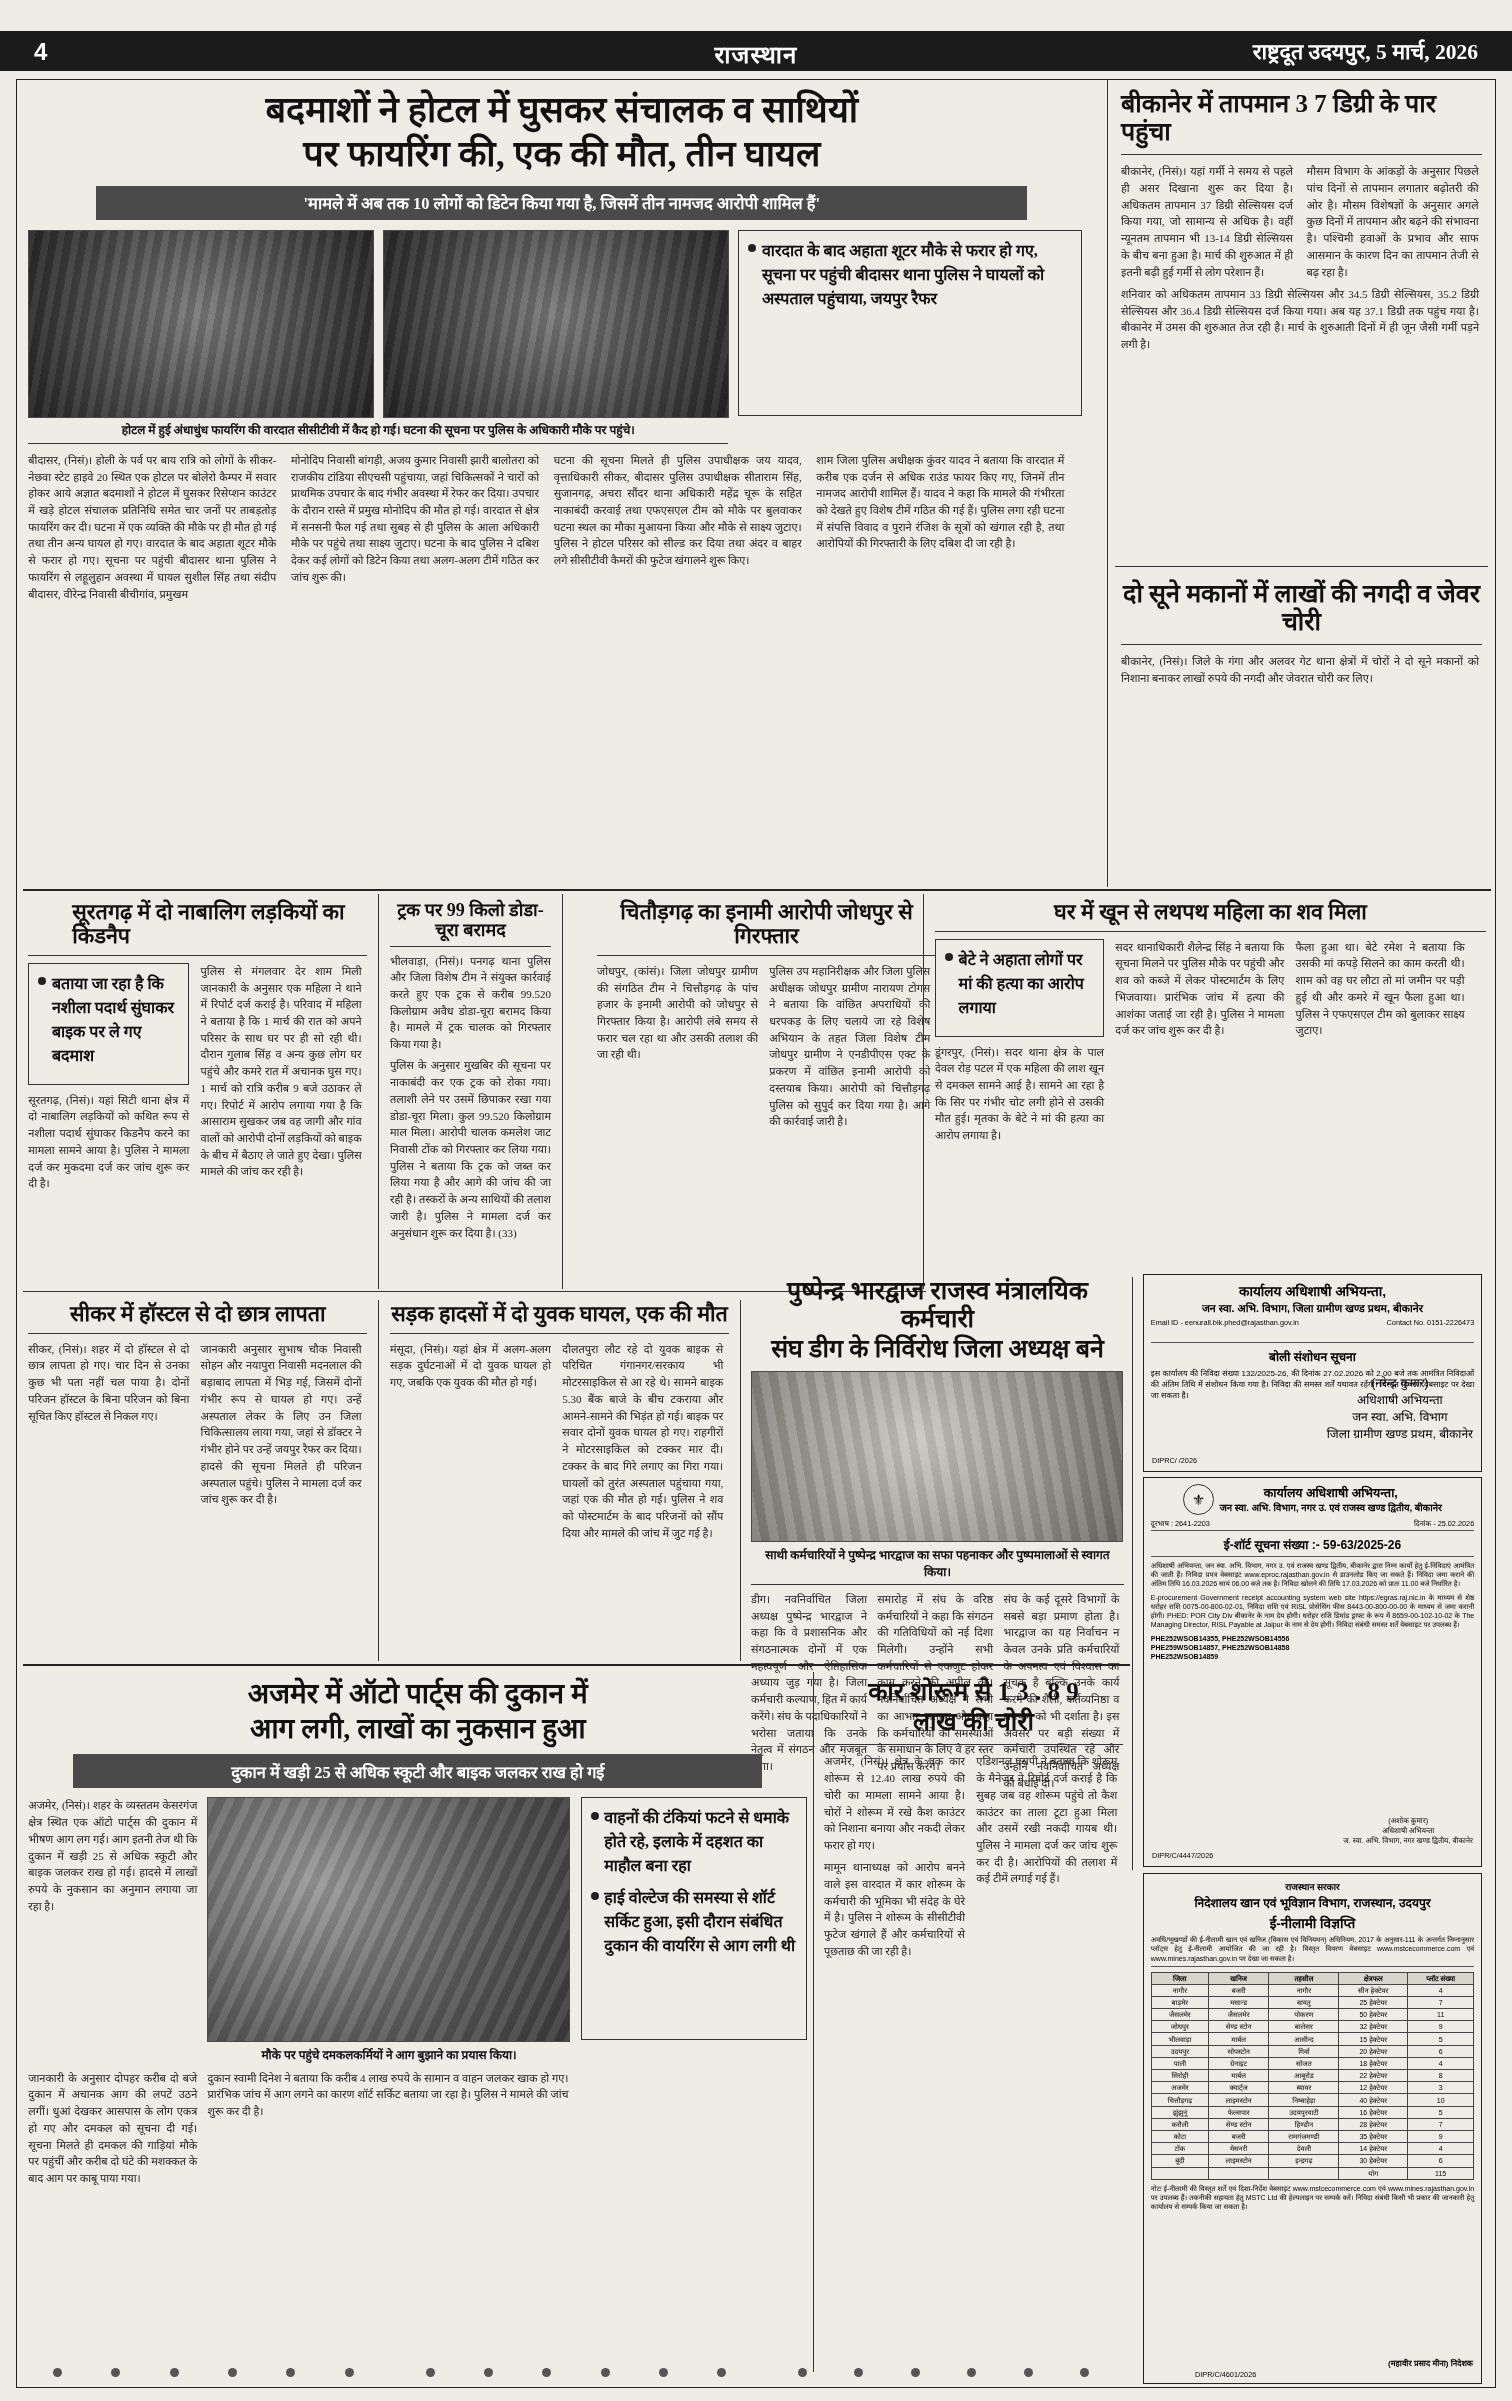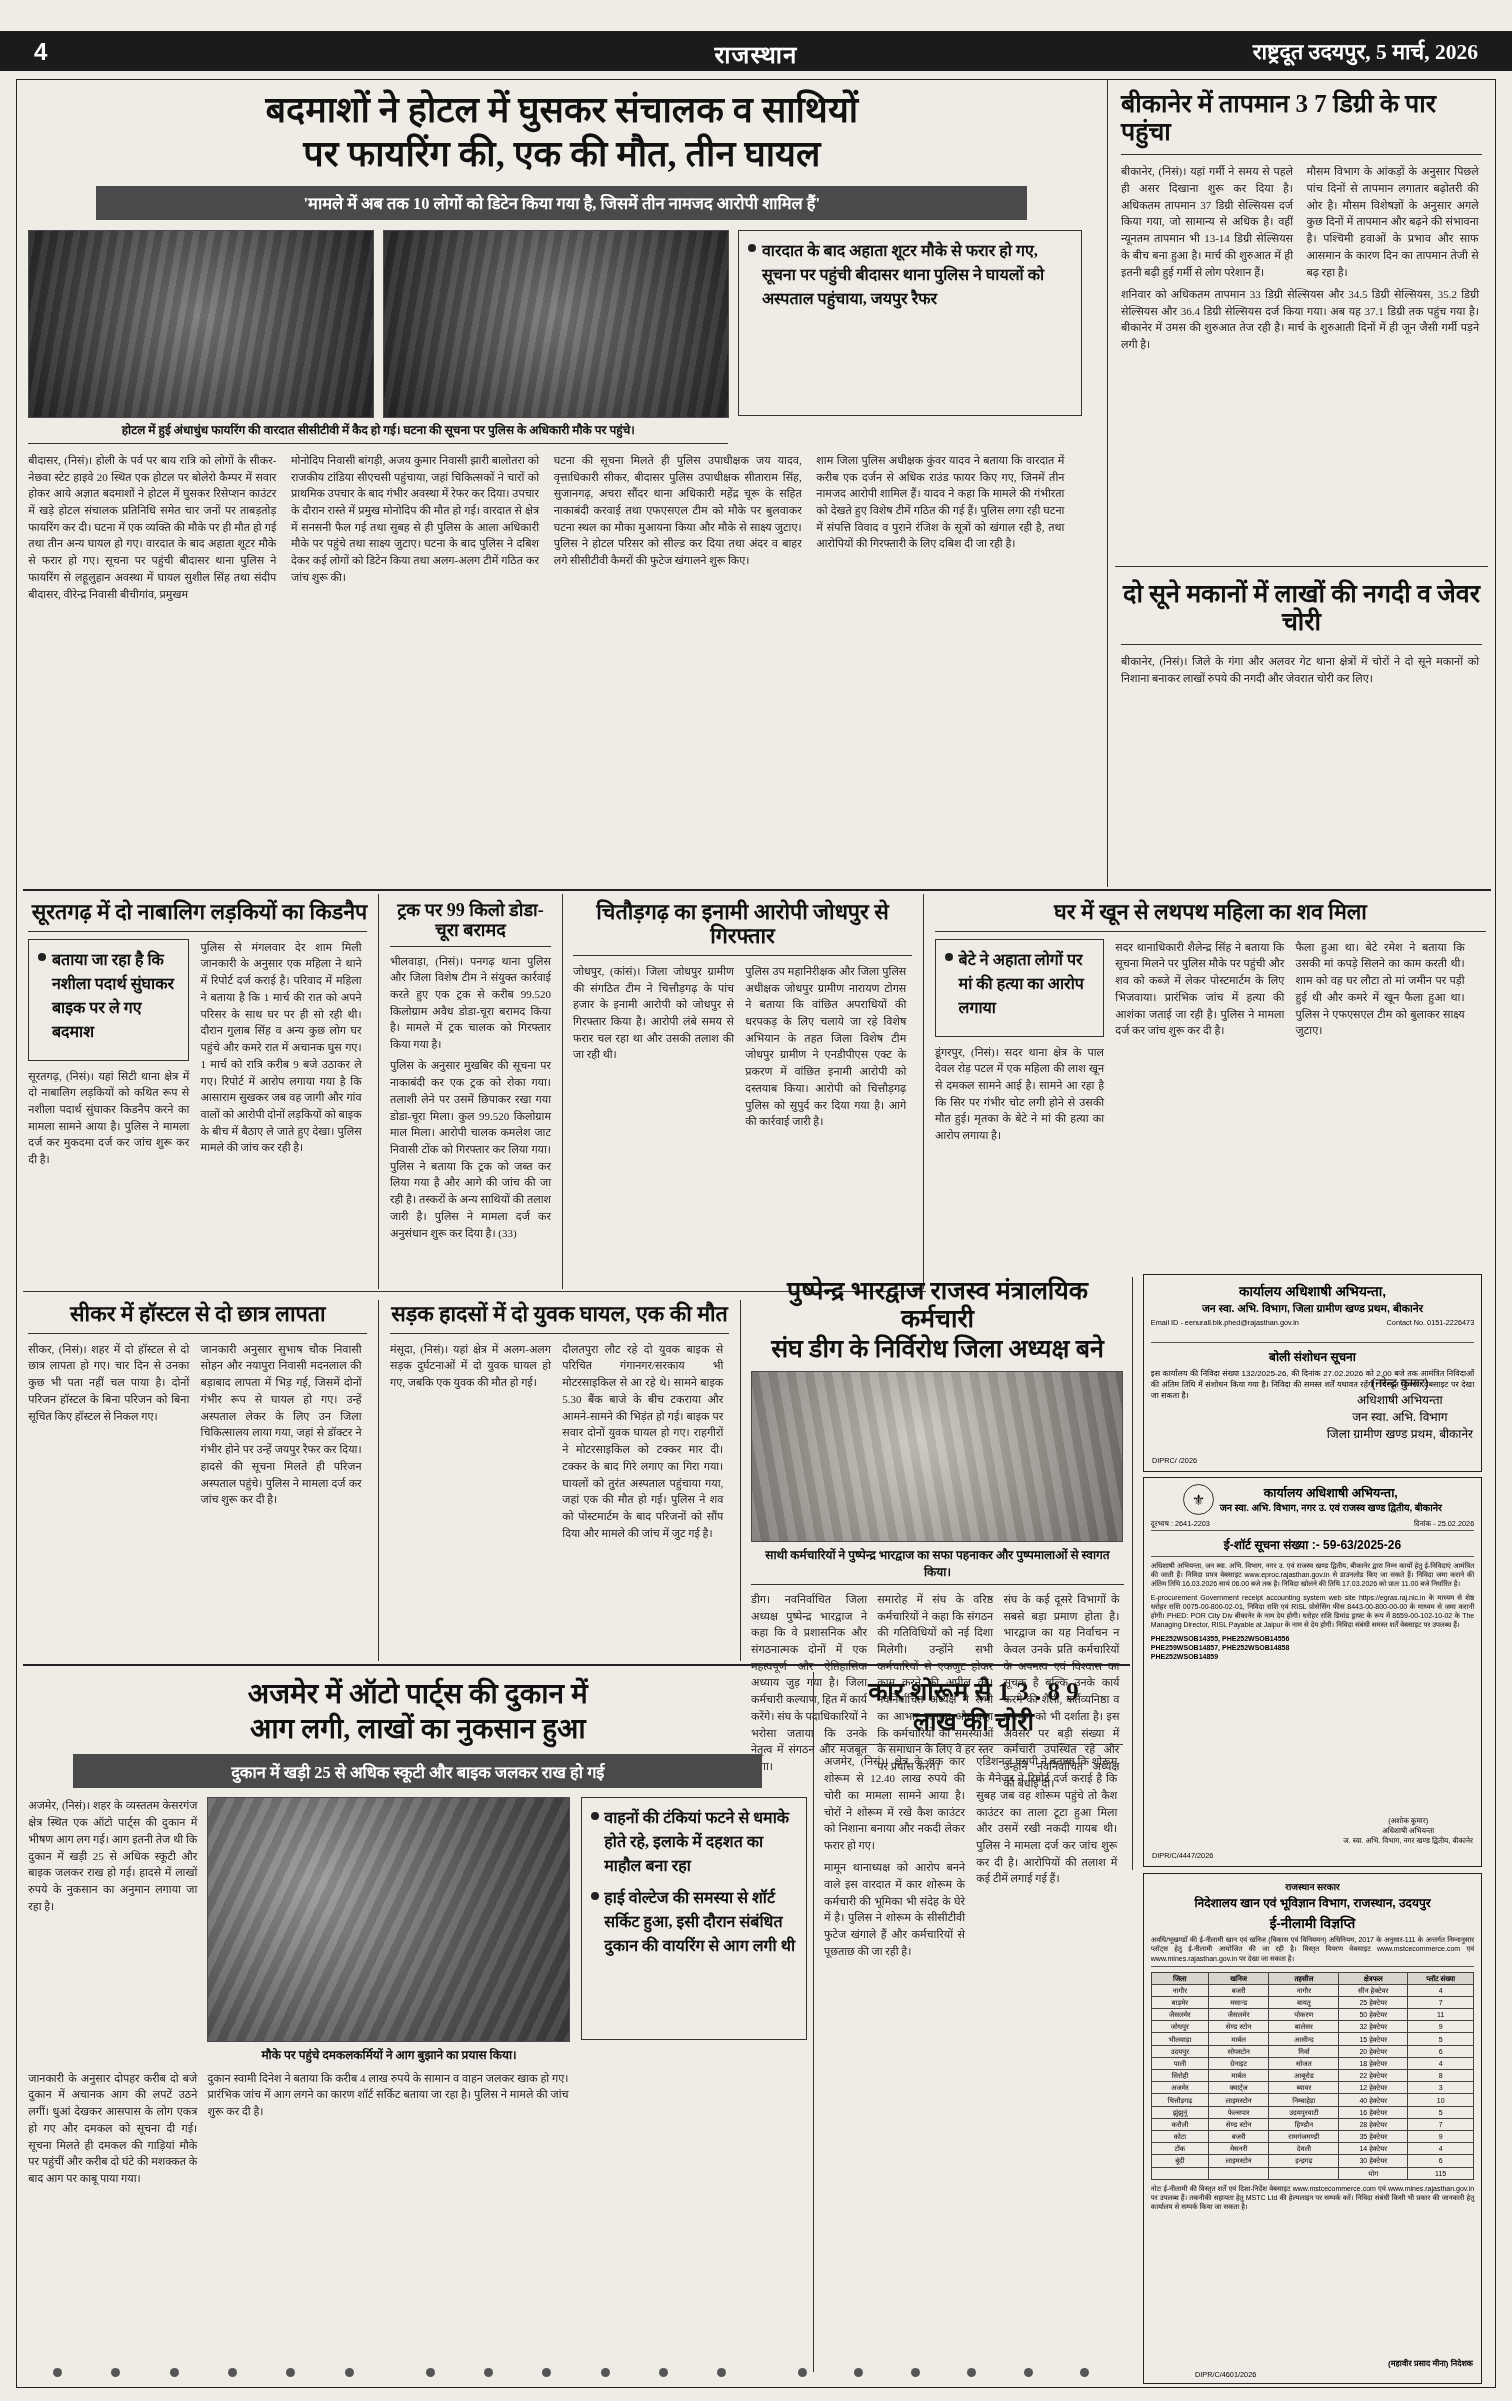--- a/index.html
+++ b/index.html
@@ -173,21 +173,21 @@
       <div class="hl hl-l" style="text-align:center;">दो सूने मकानों में लाखों की नगदी व जेवर चोरी</div>
       <div class="rule" style="margin:8px 0;"></div>
       <div style="display:flex;gap:13.6px;">
         <div style="width:358px;" class="body-text">बीकानेर, (निसं)। जिले के गंगा और अलवर गेट थाना क्षेत्रों में चोरों ने दो सूने मकानों को निशाना बनाकर लाखों रुपये की नगदी और जेवरात चोरी कर लिए।</div>
       </div>
     </div>
 
     <div class="hline-thick" style="left:5.6px;top:809px;width:1468px;"></div>
 
     <div class="col" style="left:11.3px;top:820px;width:339px;">
-      <div class="hl hl-m" style="text-align:right;">सूरतगढ़ में दो नाबालिग लड़कियों का किडनैप</div>
+      <div class="hl hl-m" style="text-align:left;margin-left:44px;">सूरतगढ़ में दो नाबालिग लड़कियों का किडनैप</div>
       <div class="rule" style="margin:6.8px 0;"></div>
       <div style="display:flex;gap:11.3px;">
         <div style="width:161px;">
           <div class="bulletbox" style="margin-bottom:6.8px;">
             <div class="bullet-row">
               <span class="bullet-dot"></span>
               <span>बताया जा रहा है कि नशीला पदार्थ सुंघाकर बाइक पर ले गए बदमाश</span>
             </div>
           </div>
           <div class="body-text">सूरतगढ़, (निसं)। यहां सिटी थाना क्षेत्र में दो नाबालिग लड़कियों को कथित रूप से नशीला पदार्थ सुंघाकर किडनैप करने का मामला सामने आया है। पुलिस ने मामला दर्ज कर मुकदमा दर्ज कर जांच शुरू कर दी है।</div>
@@ -200,21 +200,21 @@
 
     <div class="col" style="left:373px;top:820px;width:161px;">
       <div class="hl hl-s" style="text-align:center;">ट्रक पर 99 किलो डोडा-चूरा बरामद</div>
       <div class="rule" style="margin:5.6px 0;"></div>
       <div class="body-text">भीलवाड़ा, (निसं)। पनगढ़ थाना पुलिस और जिला विशेष टीम ने संयुक्त कार्रवाई करते हुए एक ट्रक से करीब 99.520 किलोग्राम अवैध डोडा-चूरा बरामद किया है। मामले में ट्रक चालक को गिरफ्तार किया गया है।</div>
       <div class="body-text" style="margin-top:4.5px;">पुलिस के अनुसार मुखबिर की सूचना पर नाकाबंदी कर एक ट्रक को रोका गया। तलाशी लेने पर उसमें छिपाकर रखा गया डोडा-चूरा मिला। कुल 99.520 किलोग्राम माल मिला। आरोपी चालक कमलेश जाट निवासी टोंक को गिरफ्तार कर लिया गया। पुलिस ने बताया कि ट्रक को जब्त कर लिया गया है और आगे की जांच की जा रही है। तस्करों के अन्य साथियों की तलाश जारी है। पुलिस ने मामला दर्ज कर अनुसंधान शुरू कर दिया है। (33)</div>
     </div>
 
     <div class="vline" style="left:545px;top:814px;height:395px;"></div>
 
-    <div class="col" style="left:556px;top:820px;width:339px;">
+    <div class="col" style="left:580px;top:820px;width:339px;">
       <div class="hl hl-m" style="text-align:center;">चितौड़गढ़ का इनामी आरोपी जोधपुर से गिरफ्तार</div>
       <div class="rule" style="margin:6.8px 0;"></div>
       <div style="display:flex;gap:11.3px;">
         <div style="width:161px;" class="body-text">जोधपुर, (कांसं)। जिला जोधपुर ग्रामीण की संगठित टीम ने चित्तौड़गढ़ के पांच हजार के इनामी आरोपी को जोधपुर से गिरफ्तार किया है। आरोपी लंबे समय से फरार चल रहा था और उसकी तलाश की जा रही थी।</div>
         <div style="width:161px;" class="body-text">पुलिस उप महानिरीक्षक और जिला पुलिस अधीक्षक जोधपुर ग्रामीण नारायण टोगस ने बताया कि वांछित अपराधियों की धरपकड़ के लिए चलाये जा रहे विशेष अभियान के तहत जिला विशेष टीम जोधपुर ग्रामीण ने एनडीपीएस एक्ट के प्रकरण में वांछित इनामी आरोपी को दस्तयाब किया। आरोपी को चित्तौड़गढ़ पुलिस को सुपुर्द कर दिया गया है। आगे की कार्रवाई जारी है।</div>
       </div>
     </div>
 
     <div class="vline" style="left:906px;top:814px;height:395px;"></div>
 

